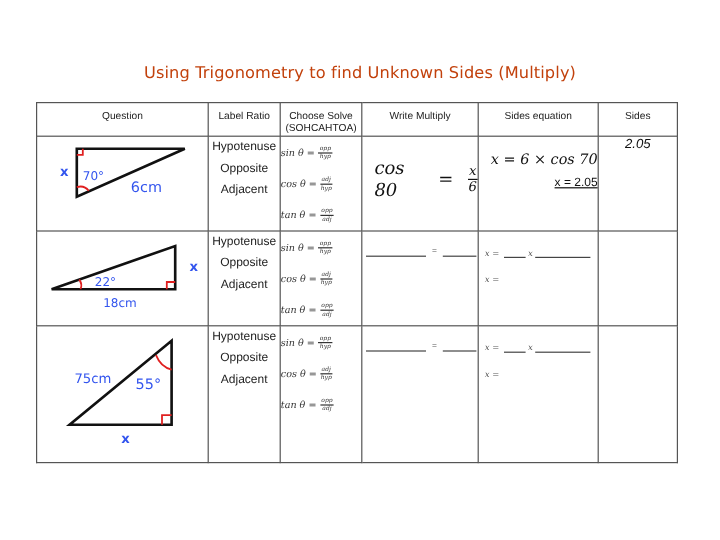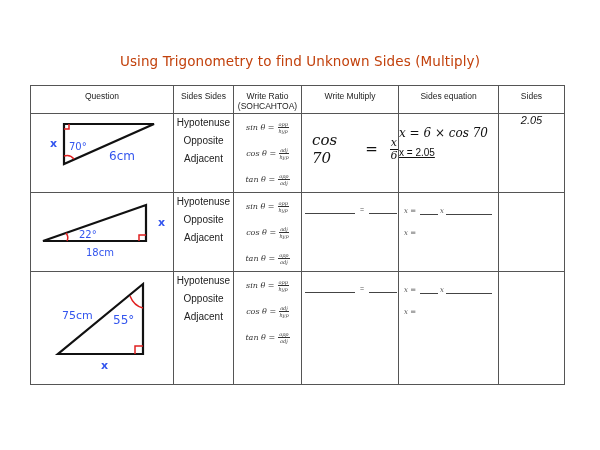--- a/index.html
+++ b/index.html
@@ -4,28 +4,28 @@
   <style>
     html, body { margin: 0; padding: 0; background: #ffffff; }
     body { width: 600px; height: 450px; position: relative; overflow: hidden; font-family: "Liberation Sans", sans-serif; color: #000; }
     .title { position: absolute; left: 0; top: 53px; width: 600px; text-align: center; font-family: "DejaVu Sans", sans-serif; font-size: 13.5px; color: #c2410c; letter-spacing: 0.1px; }
     table.ws { position: absolute; left: 30px; top: 85px; border-collapse: collapse; table-layout: fixed; }
     table.ws td { border: 1.5px solid #555; padding: 0; vertical-align: top; position: relative; }
     tr.hdr td { height: 28px; font-size: 8.5px; text-align: center; padding-top: 5px; box-sizing: border-box; line-height: 10px; color: #222; }
     .labels { font-size: 10px; text-align: center; color: #222; }
     .labels div { height: 18px; line-height: 18px; }
     .ratio { font-family: "DejaVu Serif", serif; font-style: italic; font-size: 8px; color: #333; }
-    .ratio .line { height: 26px; display: flex; align-items: center; justify-content: center; }
+    .ratio .line { height: 26px; display: flex; align-items: center; }
     .frac { display: inline-flex; flex-direction: column; align-items: center; font-size: 5px; margin-left: 3px; line-height: 6px; }
     .frac .num { border-bottom: 0.8px solid #333; padding: 0 1px; }
     .eq-big { font-family: "DejaVu Serif", serif; font-style: italic; font-size: 15px; display: flex; align-items: center; padding-left: 10px; padding-top: 17px; color: #111; }
     .eq-big .frac { font-size: 11px; line-height: 12px; margin-left: 6px; }
     .eq-big .frac .num { border-bottom: 1px solid #111; }
     .eq-big .eqsign { font-style: normal; margin: 0 6px; }
-    .solve { font-size: 11px; padding-left: 5px; color: #111; }
+    .solve { font-size: 11px; padding-left: 5px; color: #111; text-align: right; }
     .solve .l1 { padding-top: 12px; font-size: 12px; }
     .solve .l2 { padding-top: 7px; font-size: 10px; text-decoration: underline; }
     .answer { text-align: center; font-size: 11px; padding-top: 12px; color: #111; font-style: italic; }
     .blank-eq { display: flex; align-items: flex-end; padding-left: 3px; padding-top: 12px; font-size: 7px; color: #555; }
     .bl { display: inline-block; border-bottom: 1px solid #444; height: 8px; }
     .blank-solve { font-family: "DejaVu Serif", serif; font-style: italic; font-size: 7px; color: #555; padding-left: 5px; padding-top: 12px; }
     .blank-solve .row { display: flex; align-items: flex-end; height: 10px; }
     .blank-solve .row2 { margin-top: 12px; }
     svg text { font-family: "DejaVu Sans", sans-serif; }
   </style>
@@ -39,23 +39,23 @@
     <col style="width:142px">
       <col style="width:60px">
       <col style="width:68px">
       <col style="width:97px">
       <col style="width:100px">
       <col style="width:66px">
   </colgroup>
   <tbody>
       <tr class="hdr">
     <td>Question</td>
-    <td>Sides Sides</td>
-    <td>
-          <div>Write Ratio</div>
+    <td>Label Ratio</td>
+    <td>
+          <div>Choose Solve</div>
           <div>(SOHCAHTOA)</div>
         </td>
     <td>Write Multiply</td>
     <td>Sides equation</td>
     <td>Sides</td>
   </tr>
 
   <tr style="height:72px">
     <td>
       <svg width="142" height="70">
@@ -90,21 +90,21 @@
       <div class="line">
             <span>tan θ =</span>
             <span class="frac">
               <span class="num">opp</span>
               <span>adj</span>
             </span>
           </div>
     </td>
     <td>
       <div class="eq-big">
-        <span>cos 70</span>
+        <span>cos 80</span>
         <span class="eqsign">=</span>
         <span class="frac">
               <span class="num">x</span>
               <span>6</span>
             </span>
       </div>
     </td>
     <td class="solve">
       <div class="l1" style="font-family:'DejaVu Serif',serif;font-style:italic;">x = 6  ×  cos 70</div>
       <div class="l2">x = 2.05</div>

